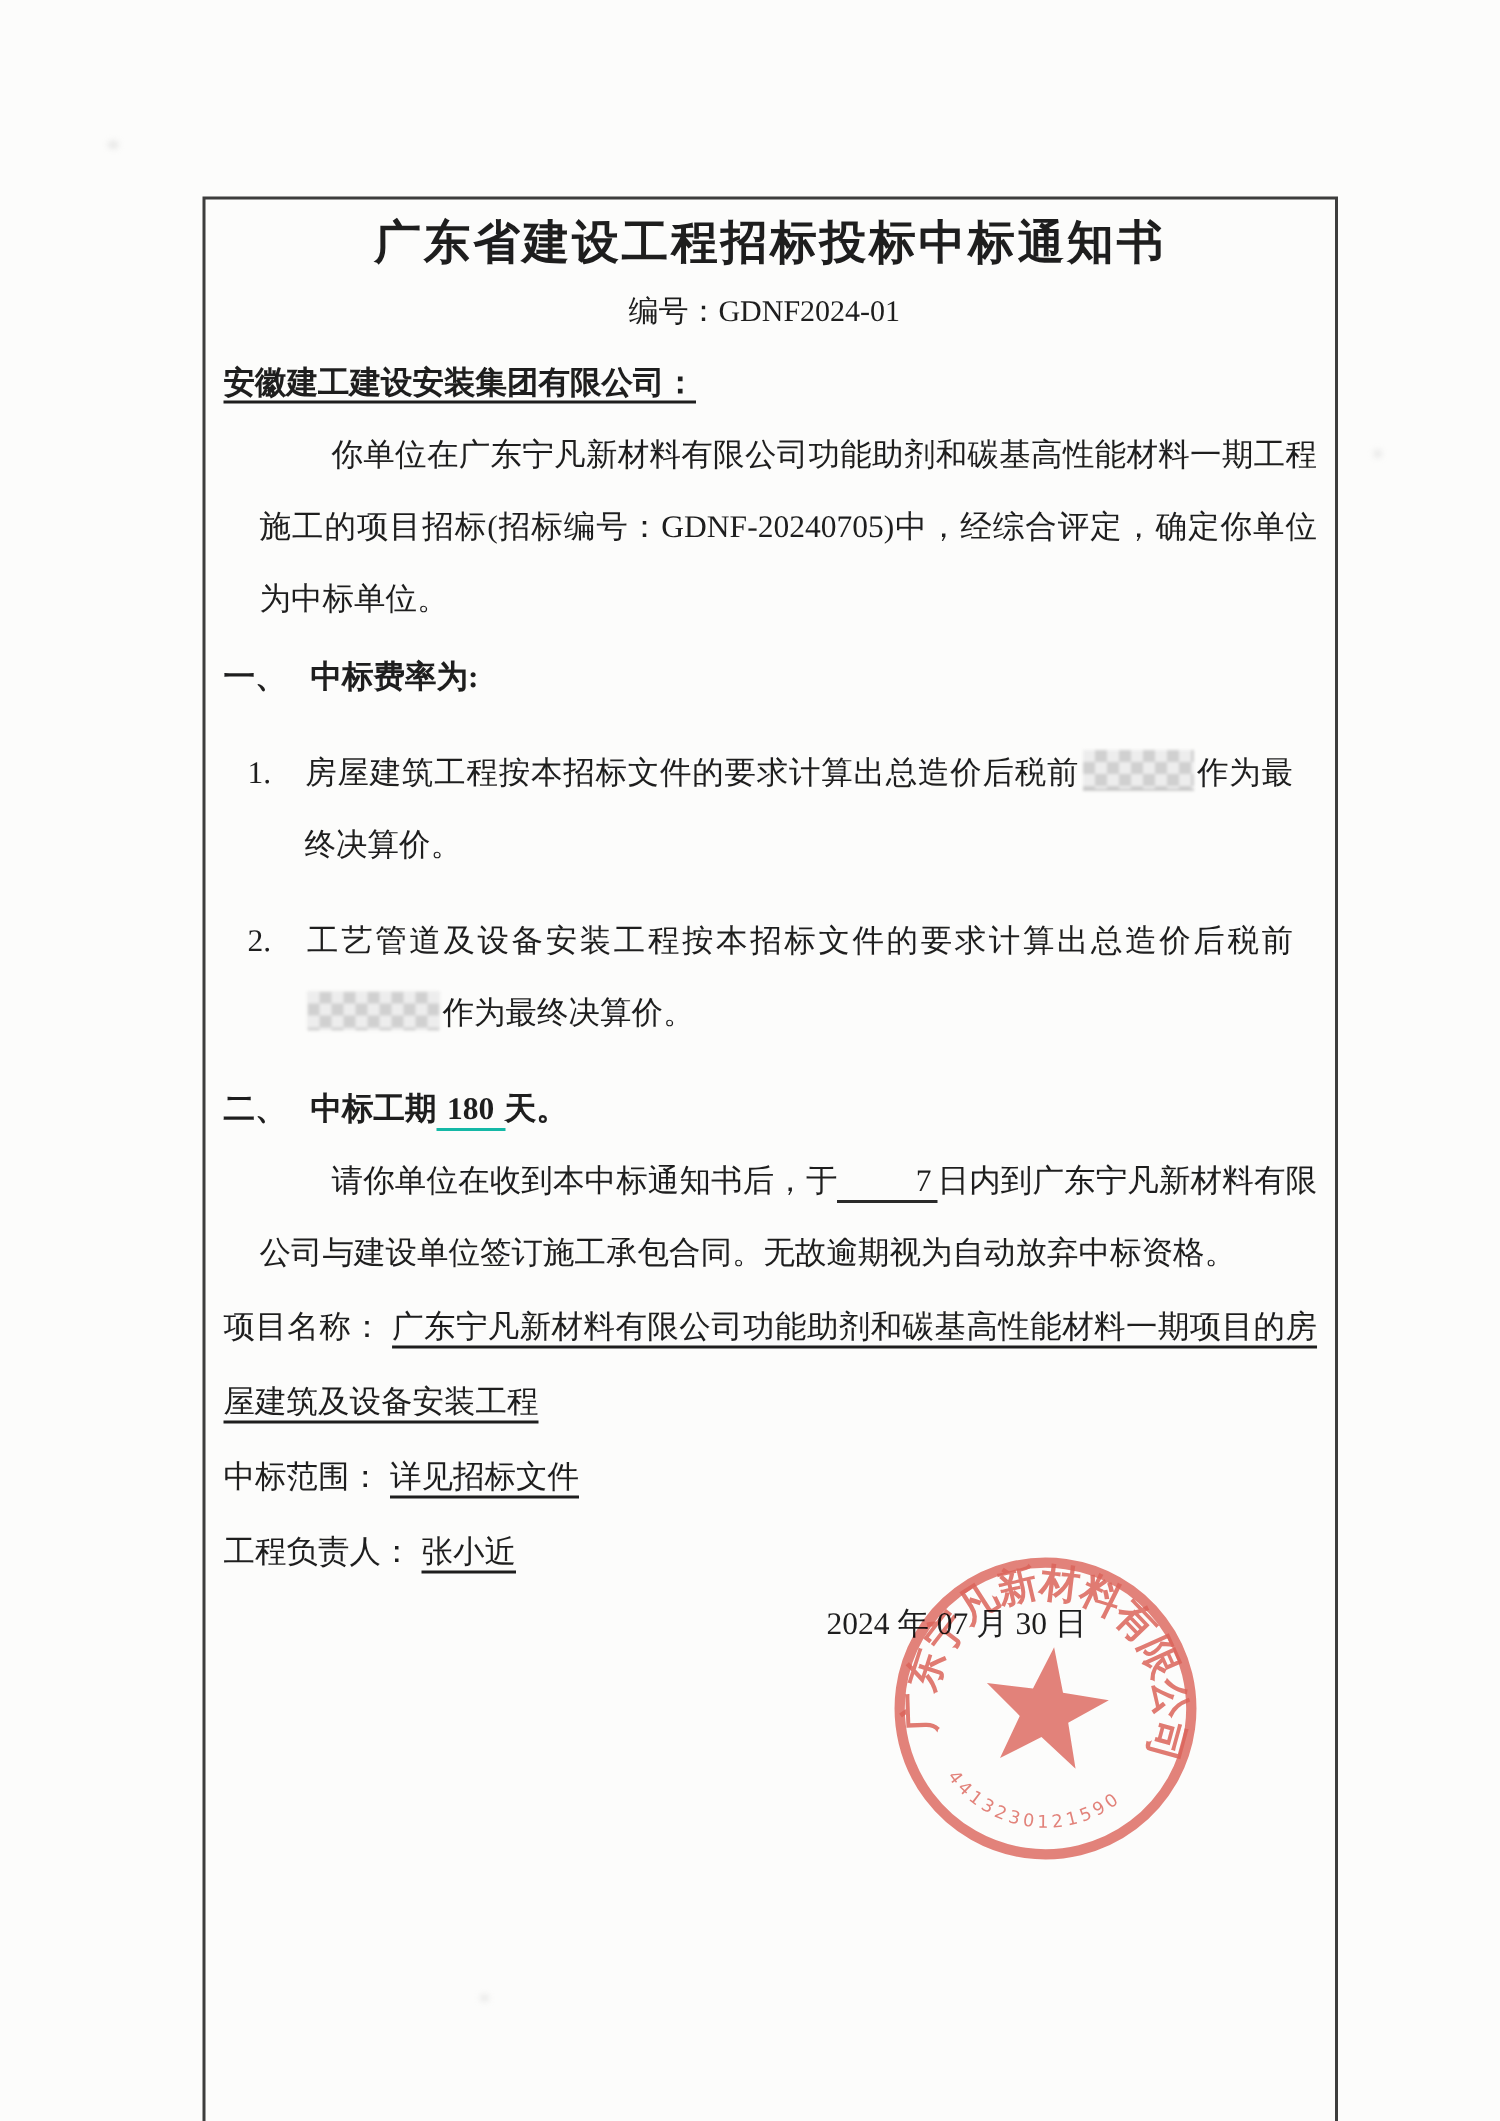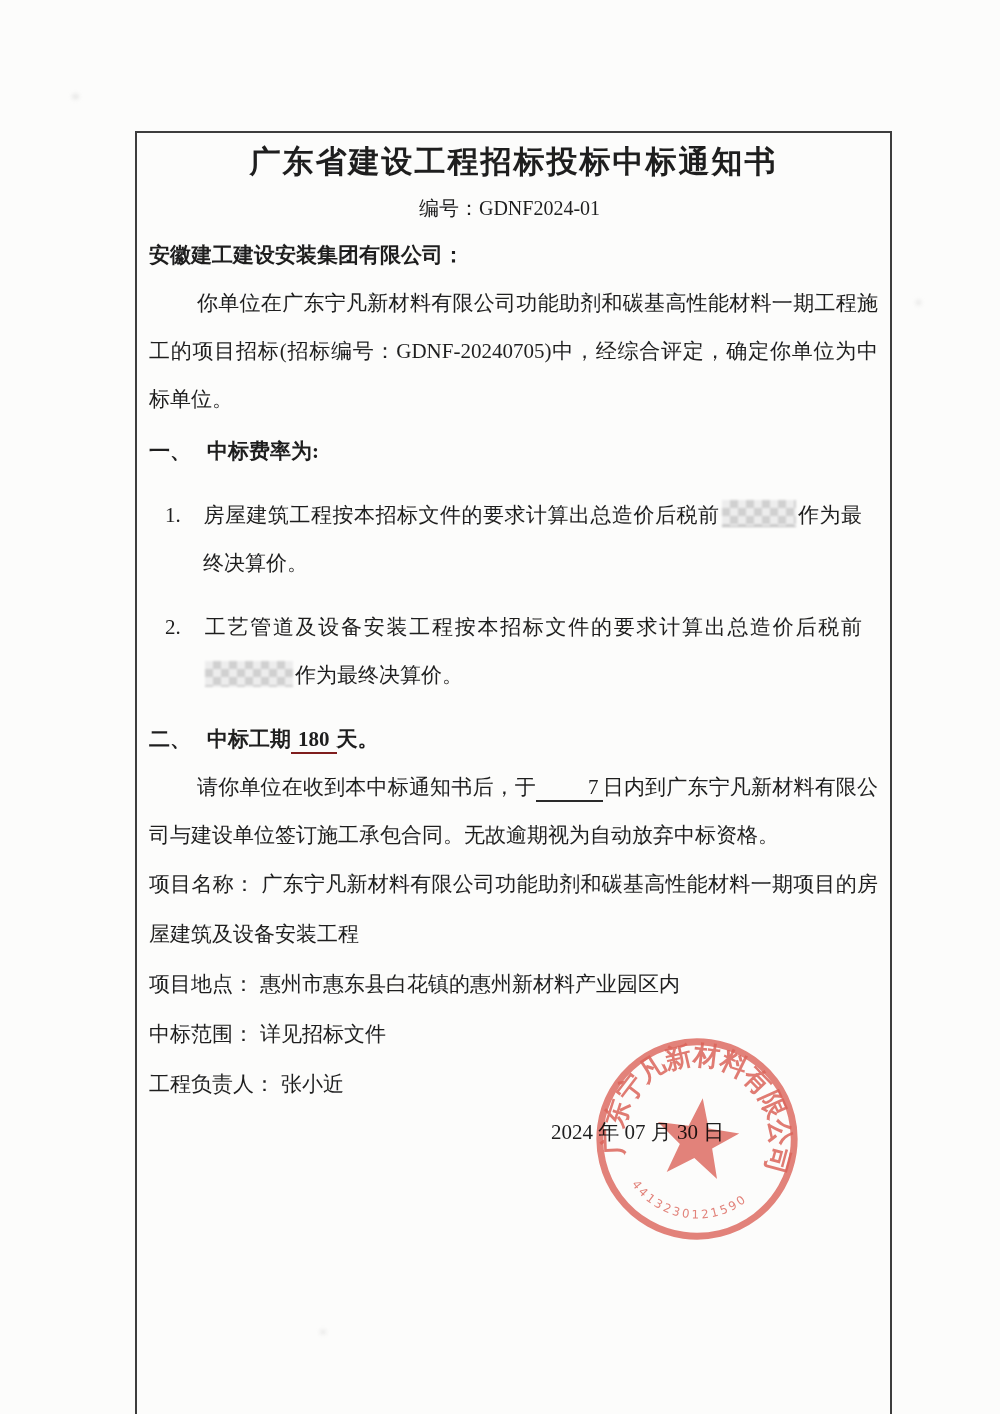--- a/index.html
+++ b/index.html
@@ -18,27 +18,27 @@
   }
   .doc-title{
     font-size:31px;font-weight:bold;text-align:center;
     line-height:46px;letter-spacing:2px;margin:0;
   }
   .doc-no-line{
     font-size:20px;text-align:center;line-height:46px;padding-right:8px;
   }
   .recipient{
     font-size:21px;font-weight:bold;line-height:48px;
-    text-underline-offset:5px;
+    text-decoration:underline;text-underline-offset:5px;
     display:table;
   }
   .para{
     font-size:21px;line-height:48px;text-align:justify;margin:0;
   }
-  .indent{text-indent:48px;}
+  .indent{text-indent:48px;margin-left:24px;}
   .sec-heading{
     font-size:21px;font-weight:bold;line-height:48px;margin:0;
   }
   .sec-heading.first{margin-top:4px;}
   .sec-marker{display:inline-block;width:58px;}
   .num-item{
     font-size:21px;line-height:48px;text-align:justify;
     padding-left:38px;text-indent:-38px;margin:16px;
   }
   .num-item.second{margin-top:6px;}
@@ -46,32 +46,32 @@
   .redaction{
     display:inline-block;width:74px;height:26px;vertical-align:-5px;
     background:repeating-conic-gradient(#d0d0d0 0% 25%, #ededed 0% 50%);
     background-size:16px 16px;
     filter:blur(1.2px);
     margin:0 2px;
   }
   .redaction.wide{width:88px;}
   .redaction.lined{border-bottom:1px solid #b5b5b5;}
   .u-days{
-    display:inline-block;border-bottom:2px solid #7f1d1d;
+    display:inline-block;border-bottom:2px solid #14b8a6;
     padding:0 7px;line-height:26px;
   }
   .u-day7{
     display:inline-block;border-bottom:2px solid #2a2a2a;
     padding:0 4px;line-height:26px;
   }
   .field{
     font-size:21px;line-height:50px;text-align:justify;margin:0;
   }
   .field .value{
-    text-underline-offset:6px;
+    text-decoration:underline;text-underline-offset:6px;
   }
   .field .label{padding-right:6px;}
   .sig-line{
     font-size:21px;line-height:46px;margin:0 0 0 398px;
   }
   .sig-date{
     font-size:21px;line-height:46px;margin:0 0 0 402px;
   }
   .seal{
     position:absolute;left:589px;top:1031px;width:216px;height:216px;
@@ -105,21 +105,20 @@
   <p class="num-item"><span class="num-marker">1.</span><span>房屋建筑工程按本招标文件的要求计算出总造价后税前</span><span class="redaction lined"></span><span>作为最终决算价。</span></p>
 
   <p class="num-item second"><span class="num-marker">2.</span><span>工艺管道及设备安装工程按本招标文件的要求计算出总造价后税前</span><span class="redaction wide"></span><span>作为最终决算价。</span></p>
 
   <p class="sec-heading"><span class="sec-marker">二、</span><span>中标工期</span><span class="u-days">180</span><span>天。</span></p>
 
   <p class="para indent"><span>请你单位在收到本中标通知书后，于</span><span class="u-day7">7</span><span>日内到广东宁凡新材料有限公司与建设单位签订施工承包合同。无故逾期视为自动放弃中标资格。</span></p>
 
   <p class="field"><span class="label">项目名称：</span><span class="value">广东宁凡新材料有限公司功能助剂和碳基高性能材料一期项目的房屋建筑及设备安装工程</span></p>
 
-  <p class="field"><span class="label">项目地点：</span><span class="value">惠州市惠东县白花镇的惠州新材料产业园区内</span></p>
 
   <p class="field"><span class="label">中标范围：</span><span class="value">详见招标文件</span></p>
 
 
   <p class="field"><span class="label">工程负责人：</span><span class="value">张小近</span></p>
 
   <p class="sig-date">2024 年 07 月 30 日</p>
 
 </div>
 

